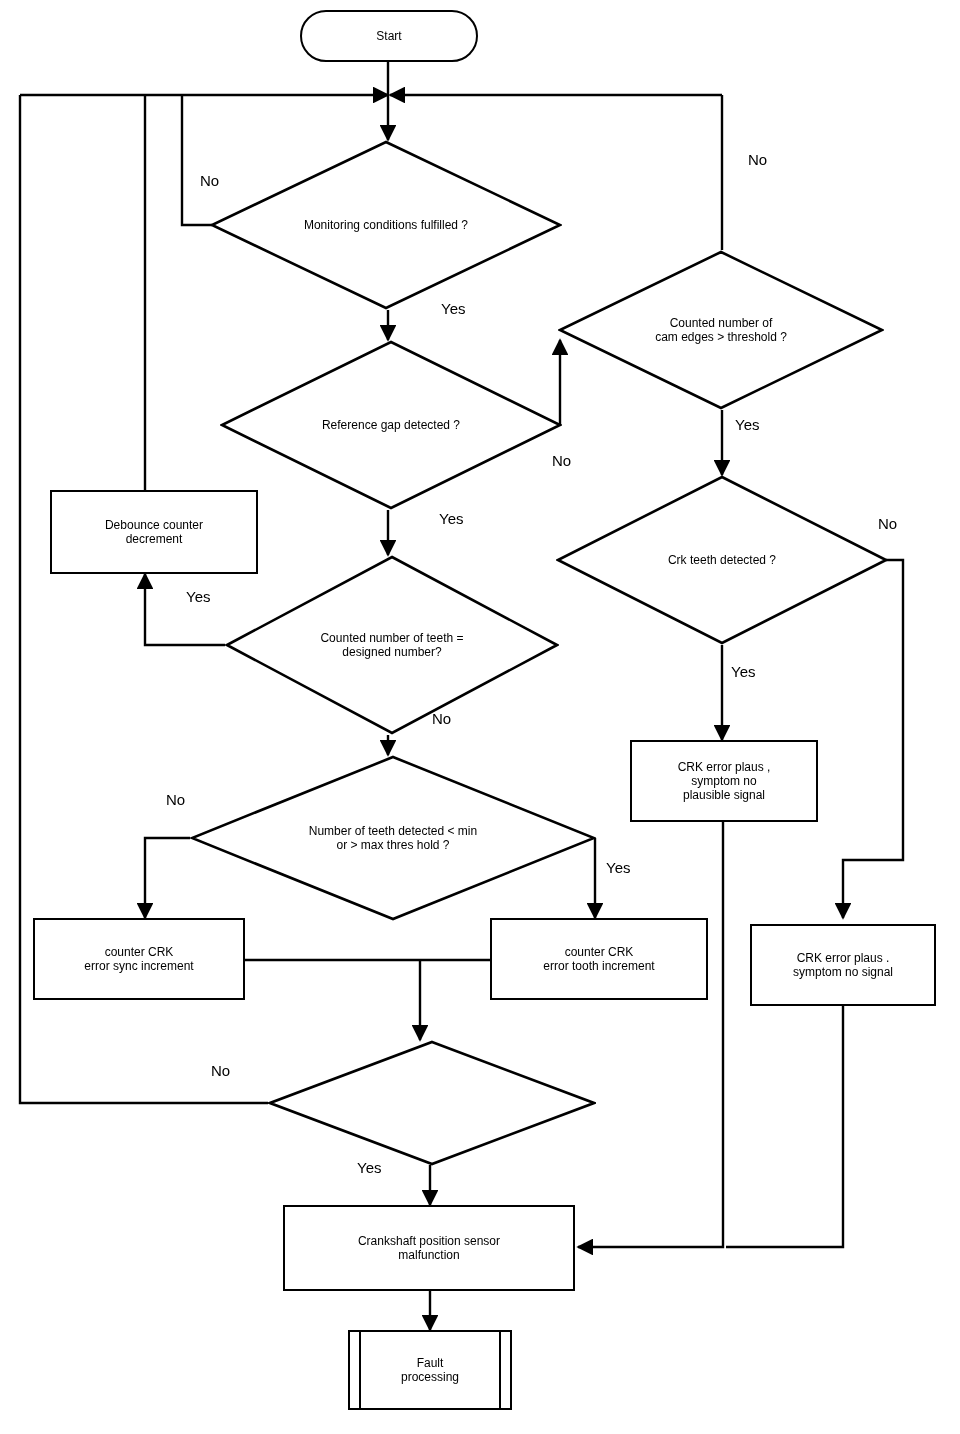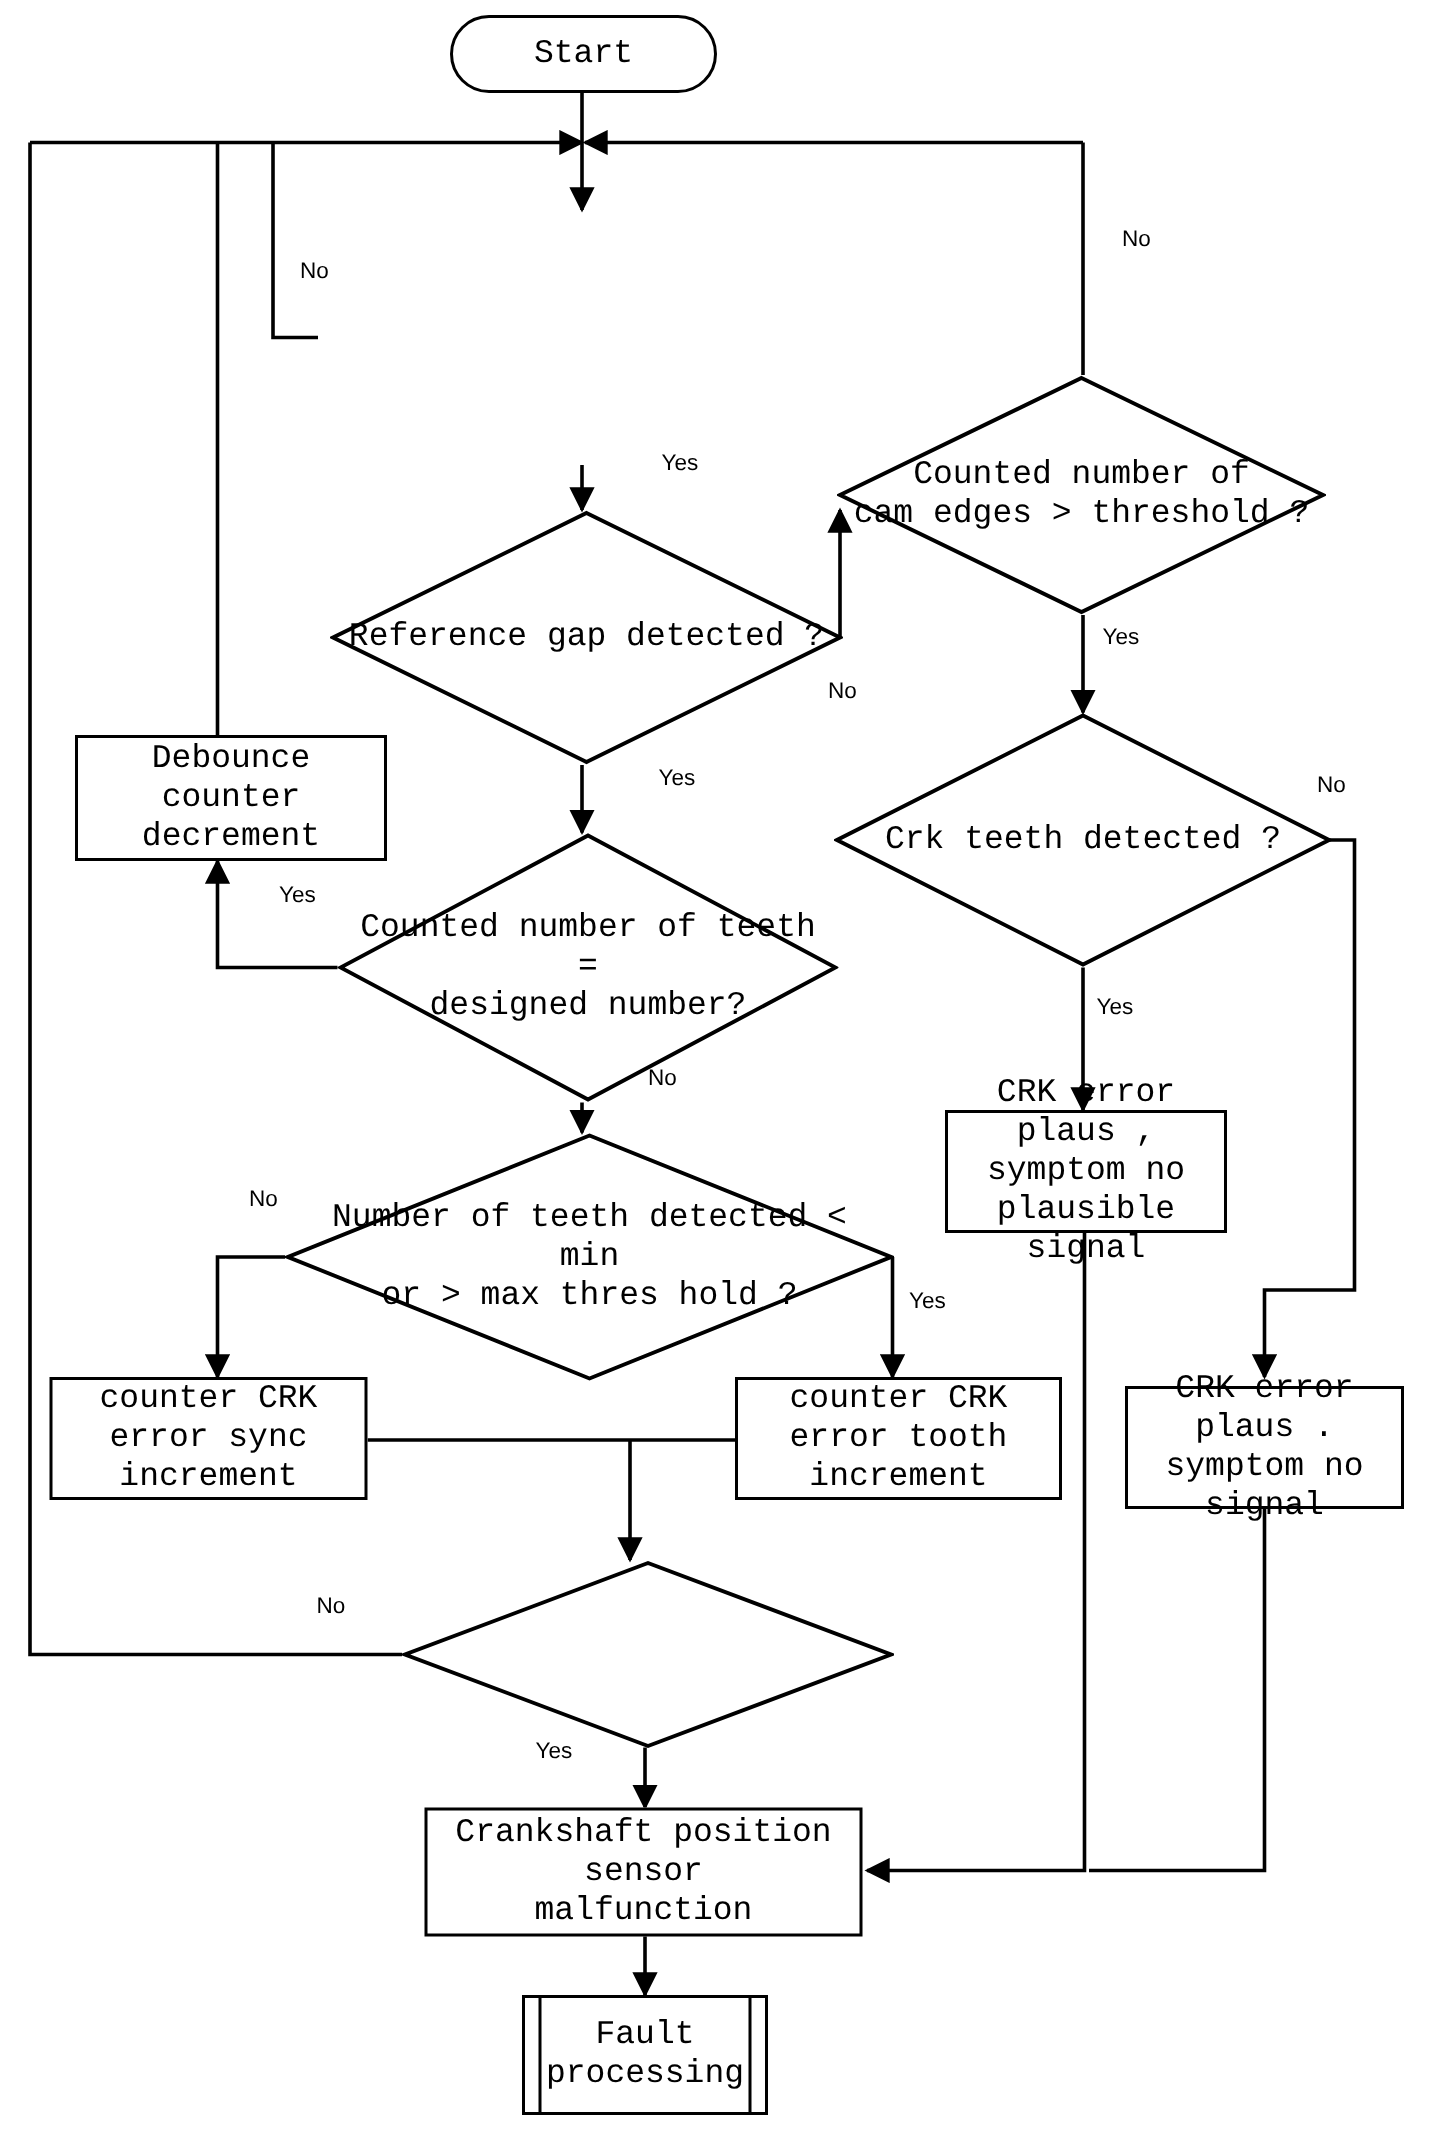--- a/index.html
+++ b/index.html
@@ -25,25 +25,24 @@
     pointer-events: none;
   }
   .node {
     position: absolute;
     box-sizing: border-box;
     display: flex;
     align-items: center;
     justify-content: center;
     text-align: center;
     color: #000000;
-    font-size: 22px;
+    font-size: 12px;
     line-height: 1.18;
     white-space: pre-line;
     z-index: 3;
-    font-family: Liberation Mono, monospace;
   }
   .terminator {
     border: 2px solid #000000;
     border-radius: 999px;
     background: #ffffff;
   }
   .process {
     border: 2px solid #000000;
     background: #ffffff;
   }
@@ -147,20 +146,26 @@
       <path d="M 843,1000 L 843,1247 L 726,1247"></path>
 
       <path d="M 430,1290 L 430,1330" marker-end="url(#arrow)"></path>
     </g>
   </svg>
 
   <div class="node terminator" style="left:300px; top:10px; width:178px; height:52px;">
     <span>Start</span>
   </div>
 
+  <div class="node decision" style="left:210px; top:140px; width:352px; height:170px;">
+    <svg class="dshape" viewBox="0 0 352 170" preserveAspectRatio="none">
+      <polygon points="176,2 350,85 176,168 2,85" fill="#ffffff" stroke="#000000" stroke-width="2.6"></polygon>
+    </svg>
+    <span class="dlabel">Monitoring conditions fulfilled ?</span>
+  </div>
 
   <div class="node decision" style="left:558px; top:250px; width:326px; height:160px;">
     <svg class="dshape" viewBox="0 0 326 160" preserveAspectRatio="none">
       <polygon points="163,2 324,80 163,158 2,80" fill="#ffffff" stroke="#000000" stroke-width="2.6"></polygon>
     </svg>
     <span class="dlabel">Counted number of
 cam edges &gt; threshold ?</span>
   </div>
 
   <div class="node decision" style="left:556px; top:475px; width:332px; height:170px;">

